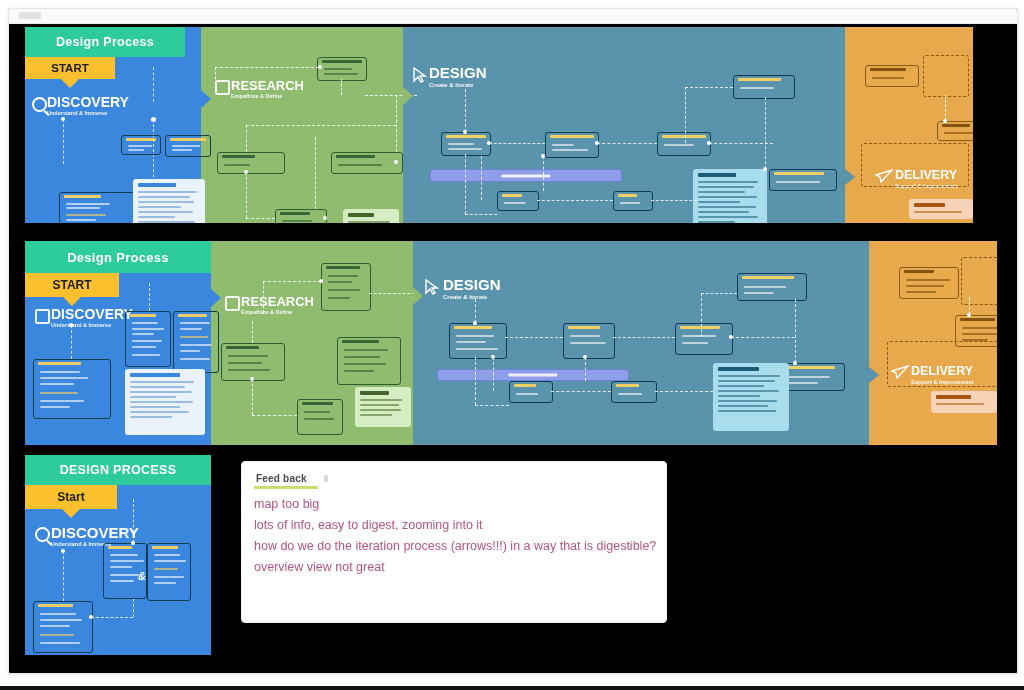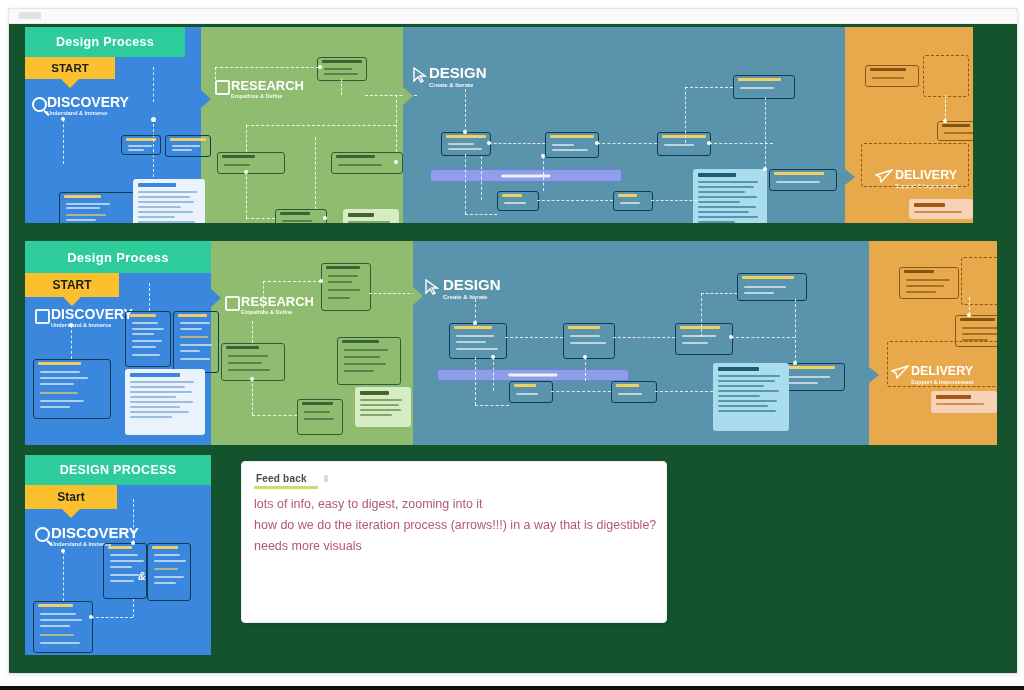--- a/index.html
+++ b/index.html
@@ -4,21 +4,21 @@
 <style>
   html,body{margin:0;padding:0;}
   body{
     width:1024px;height:690px;overflow:hidden;
     background:#ffffff;
     font-family:"Liberation Sans", sans-serif;
     position:relative;
   }
   .page-frame{
     position:absolute;left:8px;top:8px;width:1008px;height:664px;
-    background:#14532d;border:1px solid #e6e6e6;border-radius:2px;
+    background:#000000;border:1px solid #e6e6e6;border-radius:2px;
     box-shadow:0 1px 4px rgba(0,0,0,.10);
     overflow:hidden;
   }
   .top-chrome{
     position:absolute;left:0;top:0;width:100%;height:14px;
     background:#fafafa;border-bottom:1px solid #ececec;
   }
   .chrome-pill{
     position:absolute;left:10px;top:3px;width:22px;height:7px;
     background:#e2e2e2;border-radius:1px;
@@ -531,20 +531,21 @@
     <div class="dot sm" style="left:106px;top:86px;"></div>
     <div class="dot sm" style="left:64px;top:160px;"></div>
 
   </div>
 
   <div class="fb-card" style="left:232px;top:452px;width:424px;height:160px;">
     <div class="fb-title">Feed back</div>
     <div class="fb-marker"></div>
     <div class="fb-dot"></div>
     <div class="fb-list">
+      <div class="fb-item">map too big</div>
       <div class="fb-item">lots of info, easy to digest, zooming into it</div>
       <div class="fb-item">how do we do the iteration process (arrows!!!) in a way that is digestible?</div>
-      <div class="fb-item">needs more visuals</div>
+      <div class="fb-item">overview view not great</div>
     </div>
   </div>
 </div>
 
 <div class="bottom-strip"></div>
 
 </body></html>

